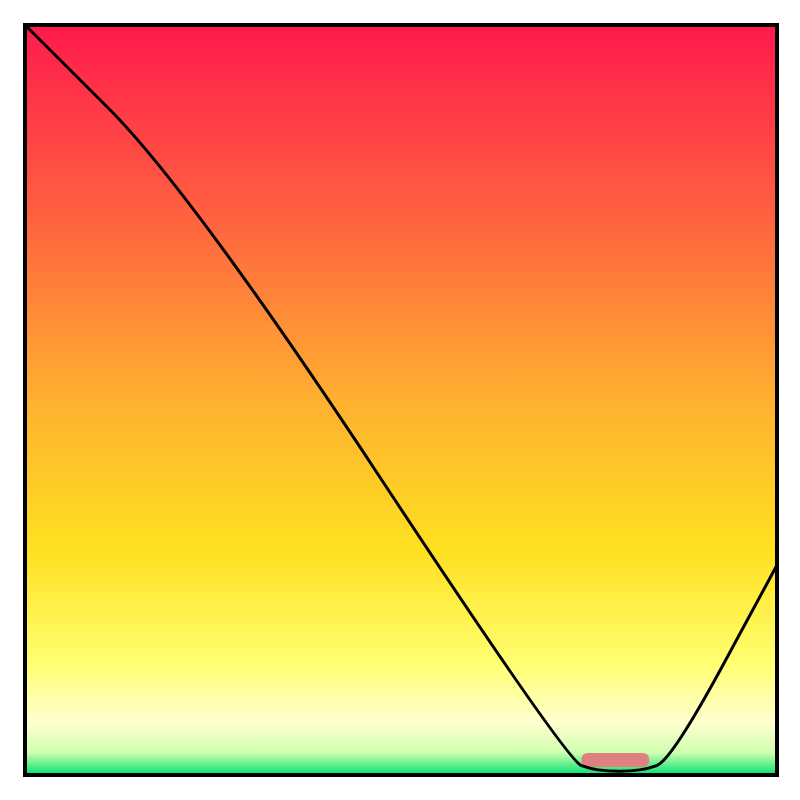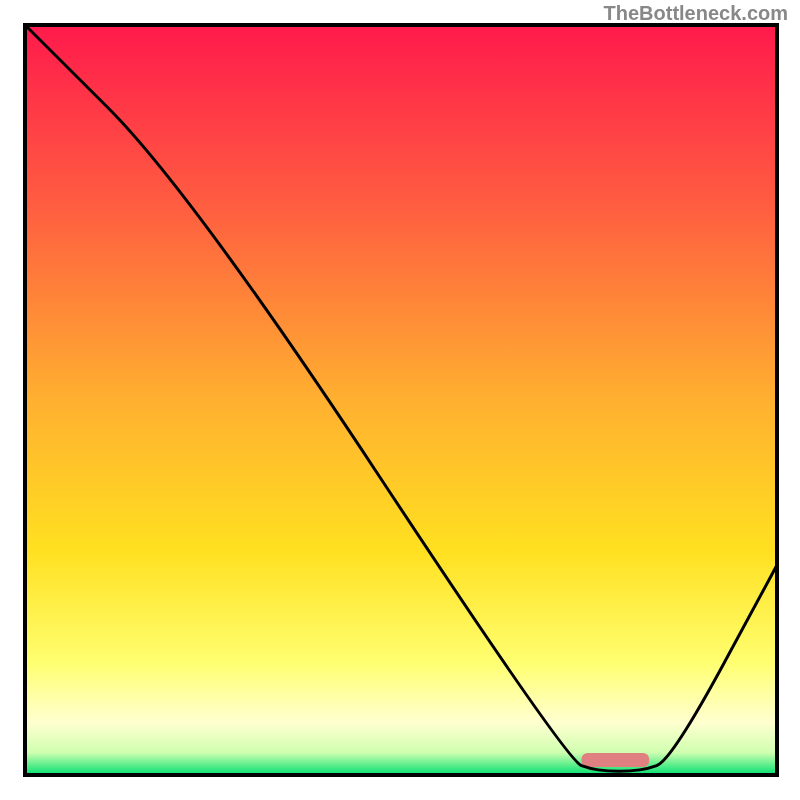--- a/index.html
+++ b/index.html
@@ -27,21 +27,20 @@
   svg.chart {
     position: absolute;
     top: 0;
     left: 0;
   }
 </style>
 </head>
 <body>
 
 <div class="container">
-  <div class="watermark">TheBottleneck.com</div>
   <svg class="chart" width="800" height="800" viewBox="0 0 800 800">
     <defs>
       <linearGradient id="bg-grad" x1="0" y1="0" x2="0" y2="1">
           <stop offset="0%" stop-color="#ff1a4c"></stop>
           <stop offset="25%" stop-color="#ff6040"></stop>
           <stop offset="50%" stop-color="#ffb030"></stop>
           <stop offset="70%" stop-color="#ffe020"></stop>
           <stop offset="85%" stop-color="#ffff70"></stop>
           <stop offset="93%" stop-color="#ffffd0"></stop>
           <stop offset="97%" stop-color="#d0ffb0"></stop>

